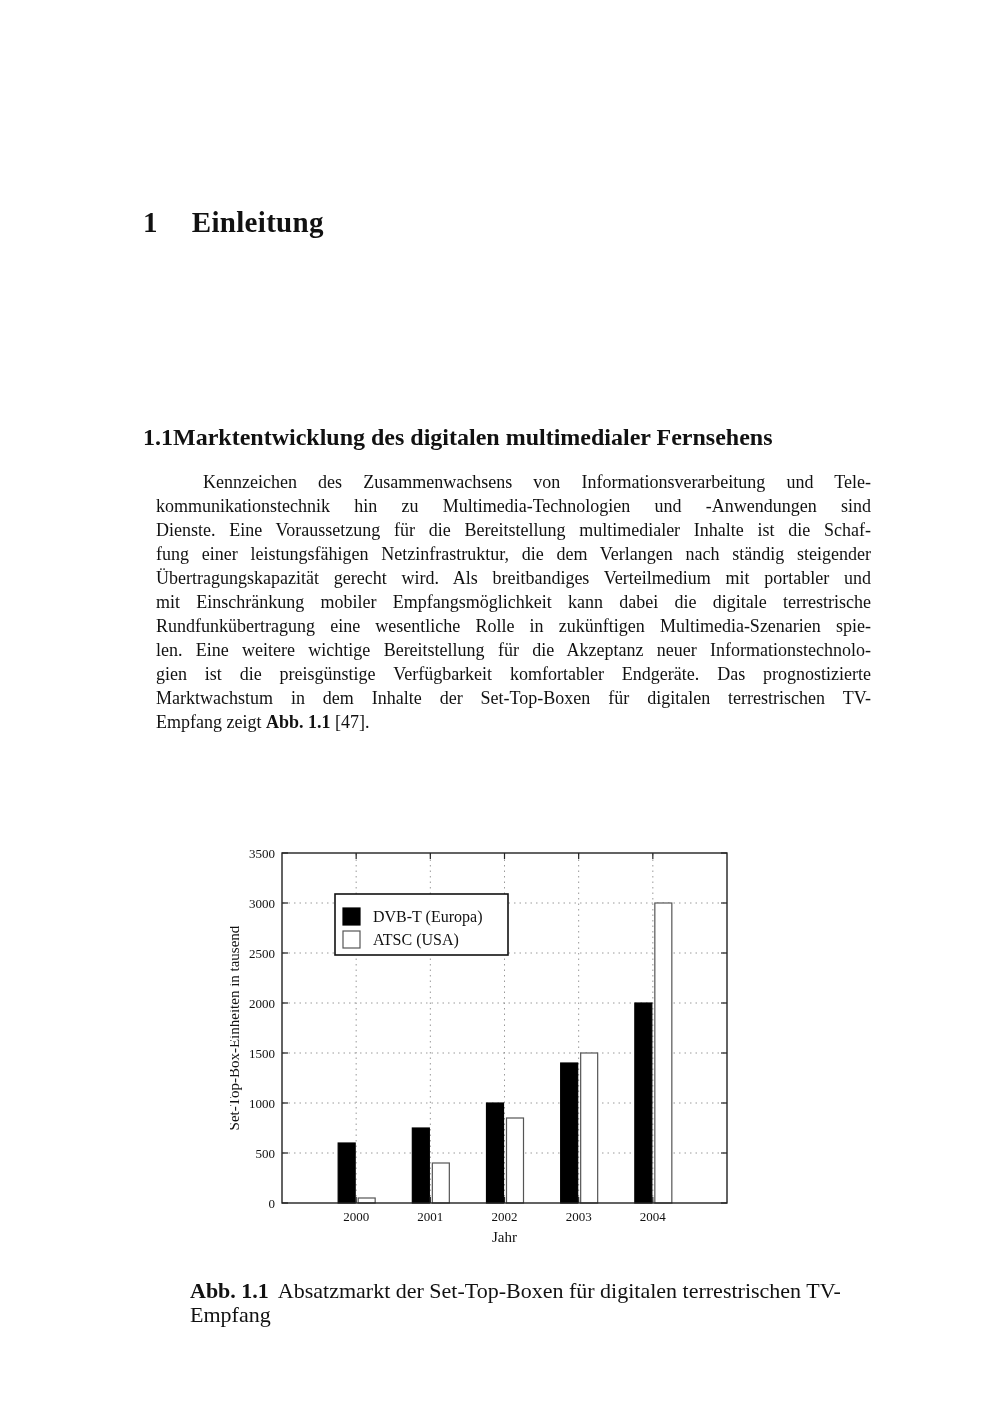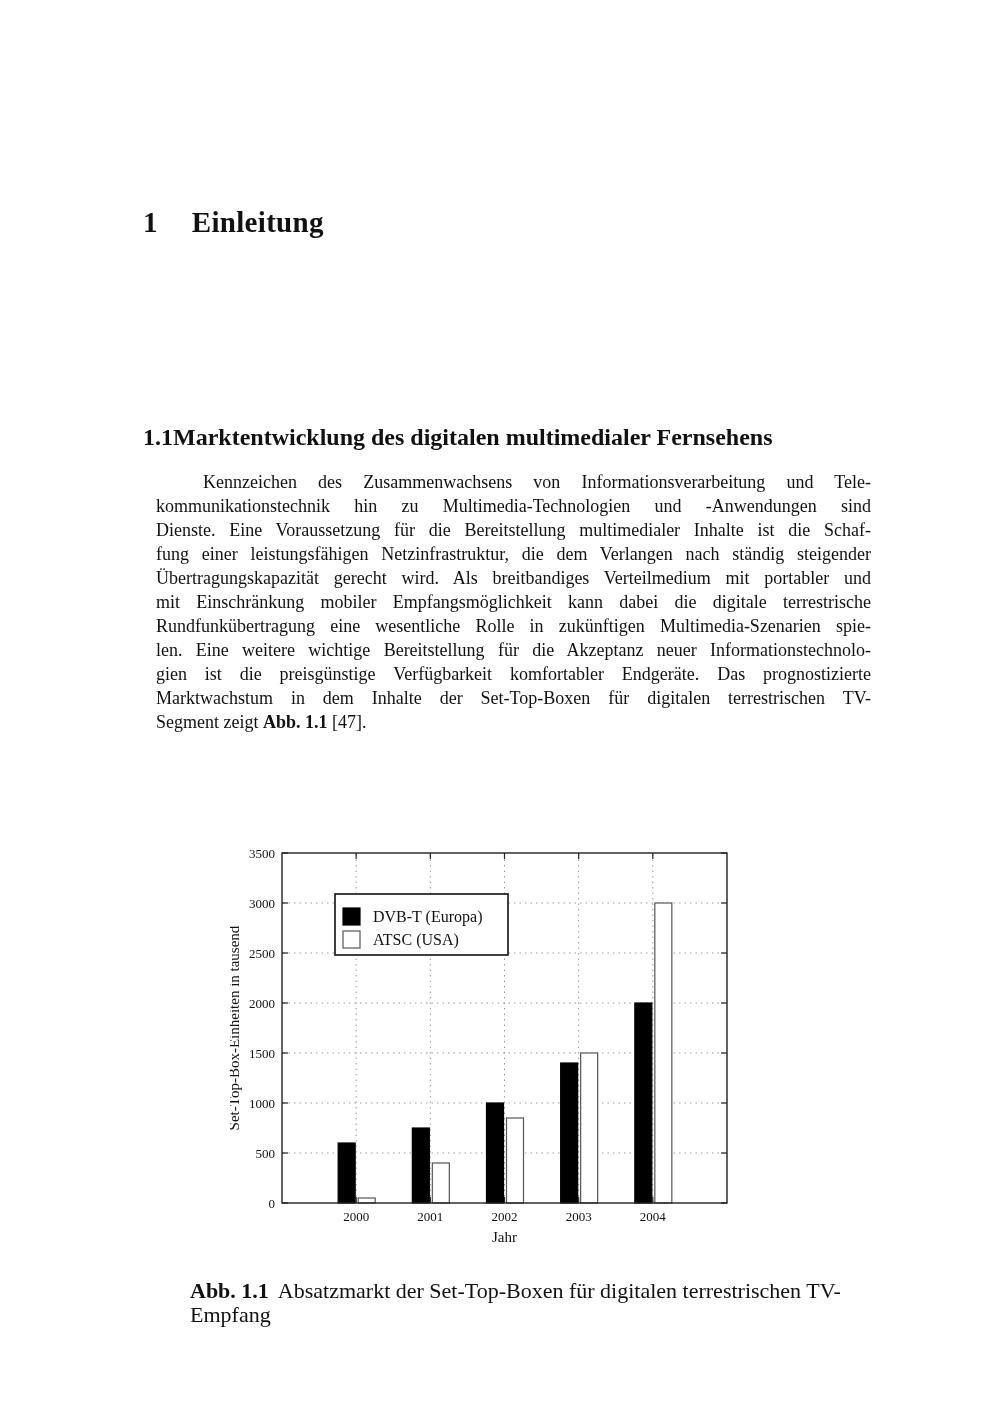--- a/index.html
+++ b/index.html
@@ -90,21 +90,21 @@
       <div class="pline indent"><span>Kennzeichen des Zusammenwachsens von Informationsverarbeitung und Tele-</span></div>
       <div class="pline"><span>kommunikationstechnik hin zu Multimedia-Technologien und -Anwendungen sind</span></div>
       <div class="pline"><span>Dienste. Eine Voraussetzung für die Bereitstellung multimedialer Inhalte ist die Schaf-</span></div>
       <div class="pline"><span>fung einer leistungsfähigen Netzinfrastruktur, die dem Verlangen nach ständig steigender</span></div>
       <div class="pline"><span>Übertragungskapazität gerecht wird. Als breitbandiges Verteilmedium mit portabler und</span></div>
       <div class="pline"><span>mit Einschränkung mobiler Empfangsmöglichkeit kann dabei die </span><span class="italic">digitale terrestrische</span></div>
       <div class="pline"><span class="italic">Rundfunkübertragung</span><span> eine wesentliche Rolle in zukünftigen Multimedia-Szenarien spie-</span></div>
       <div class="pline"><span>len. Eine weitere wichtige Bereitstellung für die Akzeptanz neuer Informationstechnolo-</span></div>
       <div class="pline"><span>gien ist die preisgünstige Verfügbarkeit komfortabler Endgeräte. Das prognostizierte</span></div>
       <div class="pline"><span>Marktwachstum in dem Inhalte der Set-Top-Boxen für digitalen terrestrischen TV-</span></div>
-      <div class="pline last"><span>Segment zeigt </span><span class="bold">Abb. 1.1</span><span> [47].</span></div>
+      <div class="pline last"><span>Empfang zeigt </span><span class="bold">Abb. 1.1</span><span> [47].</span></div>
     </div>
 
   <div class="figure-wrap">
     <svg id="chart-svg" width="520" height="410" viewBox="0 0 520 410" xmlns="http://www.w3.org/2000/svg">
         <line x1="53" y1="313" x2="496" y2="313" stroke="#9a9a9a" stroke-width="1" stroke-dasharray="1.5 4"></line>
         <line x1="53" y1="263" x2="496" y2="263" stroke="#9a9a9a" stroke-width="1" stroke-dasharray="1.5 4"></line>
         <line x1="53" y1="213" x2="496" y2="213" stroke="#9a9a9a" stroke-width="1" stroke-dasharray="1.5 4"></line>
         <line x1="53" y1="163" x2="496" y2="163" stroke="#9a9a9a" stroke-width="1" stroke-dasharray="1.5 4"></line>
         <line x1="53" y1="113" x2="496" y2="113" stroke="#9a9a9a" stroke-width="1" stroke-dasharray="1.5 4"></line>
         <line x1="53" y1="63" x2="496" y2="63" stroke="#9a9a9a" stroke-width="1" stroke-dasharray="1.5 4"></line>

